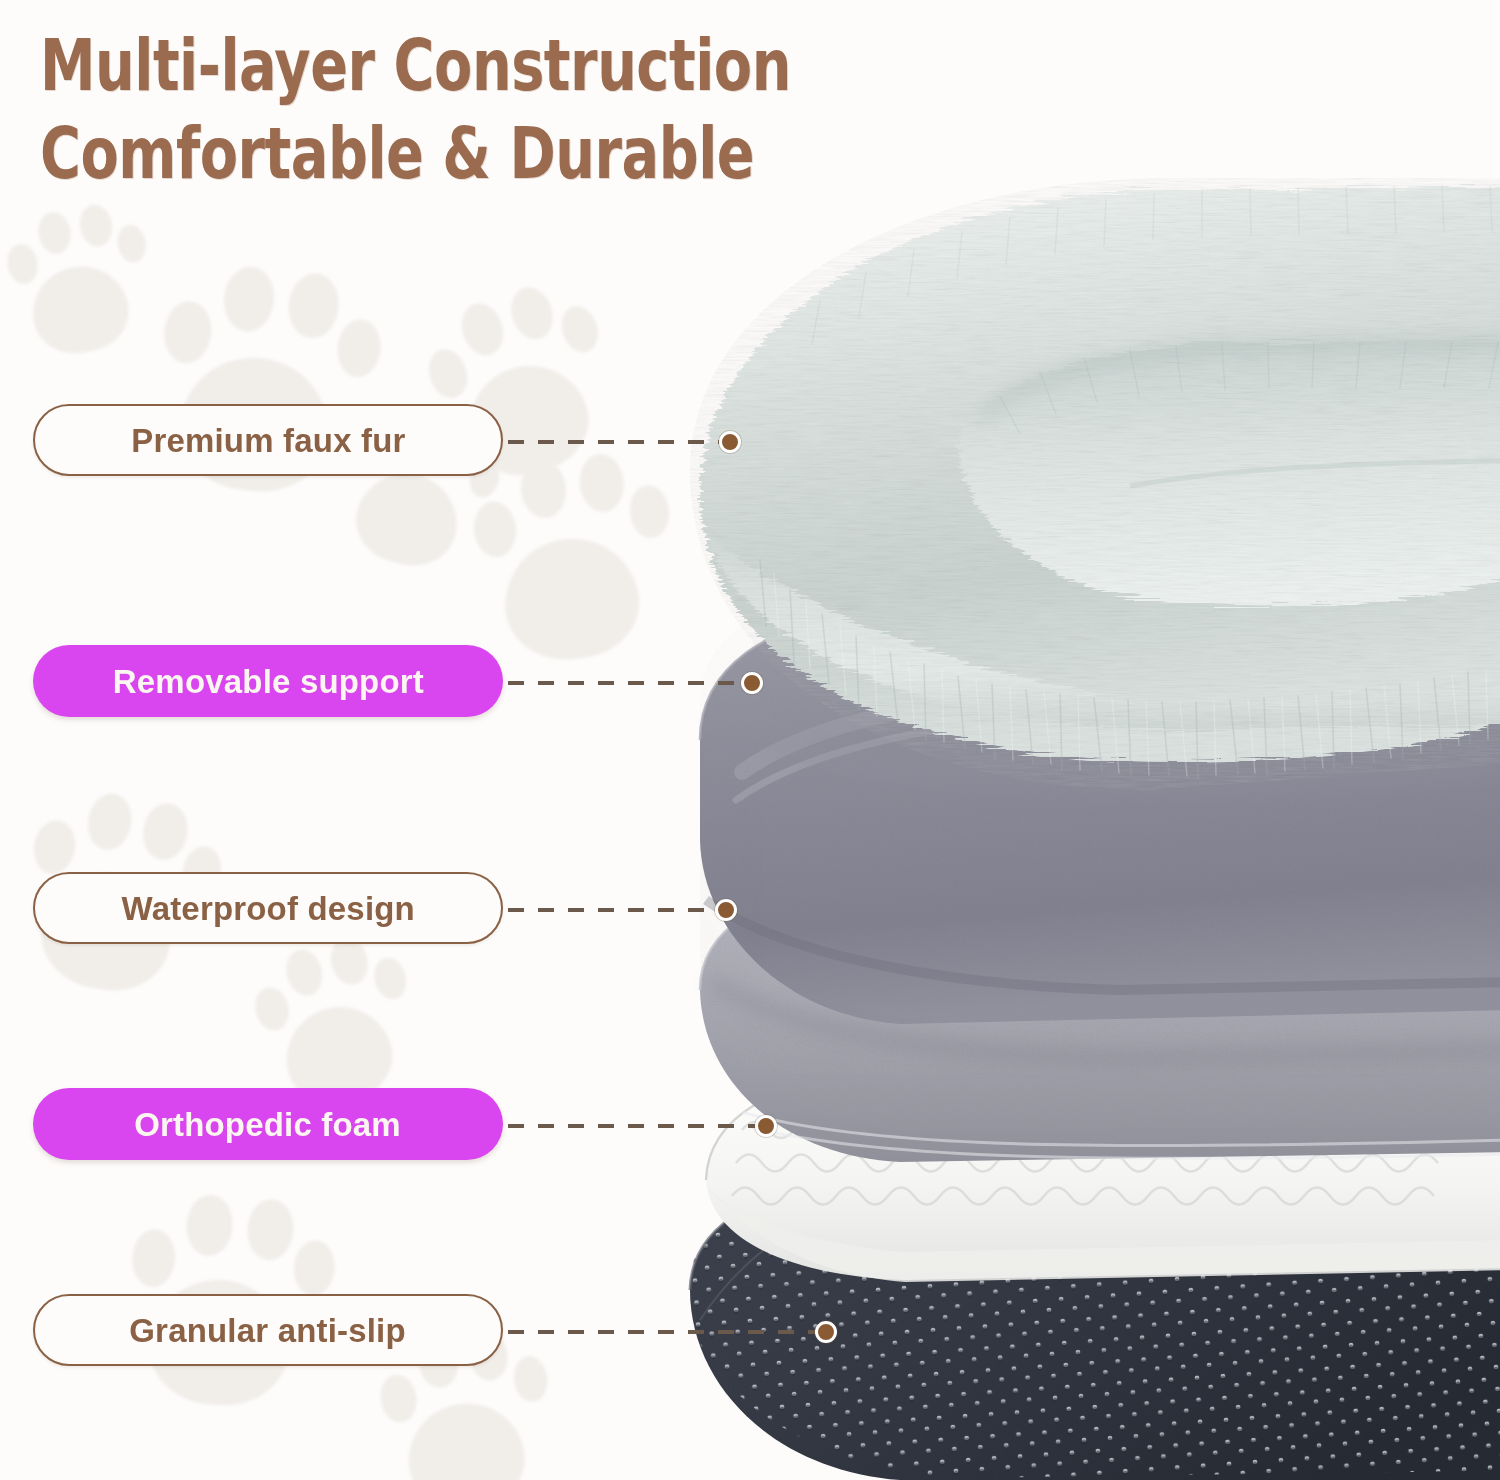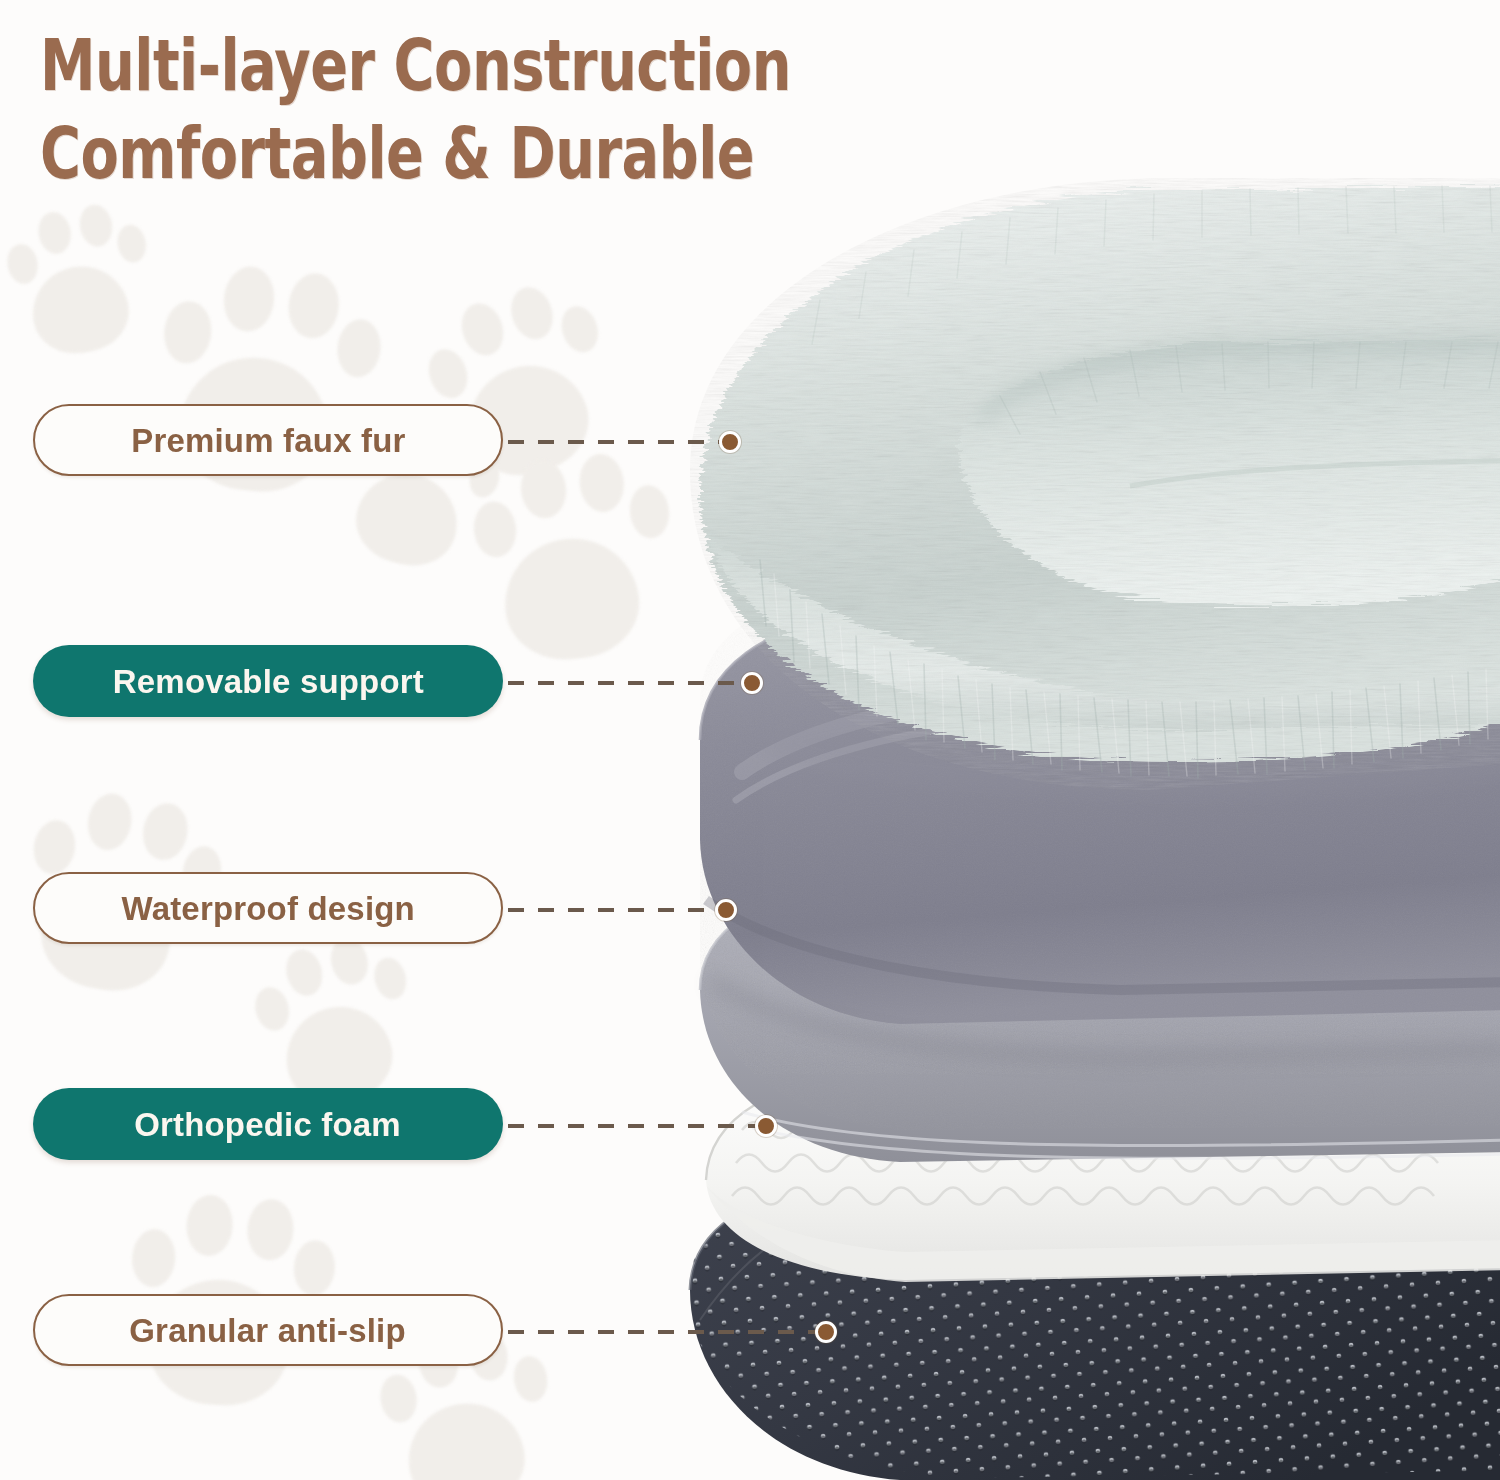--- a/index.html
+++ b/index.html
@@ -52,21 +52,21 @@
     letter-spacing:0.2px;
     white-space:nowrap;
   }
   .pill.outline {
     background:#fdfcfa;
     border:2.5px solid #8a6144;
     color:#8a6144;
     box-shadow:0 2px 3px rgba(120,85,60,.10);
   }
   .pill.filled {
-    background:#0f766e;
+    background:#d946ef;
     color:#fbf6ef;
     box-shadow:0 3px 5px rgba(120,85,60,.18);
   }
   .pill .lbl { transform:scaleX(0.97); display:block; }
 
   .leader { position:absolute; z-index:8; height:4px; }
   .leader .dash {
     position:absolute; left:0; top:0; height:4px; width:100%;
     background-image:repeating-linear-gradient(to right,#6b5a4c 0px,#6b5a4c 16px,transparent 16px,transparent 30px);
   }

